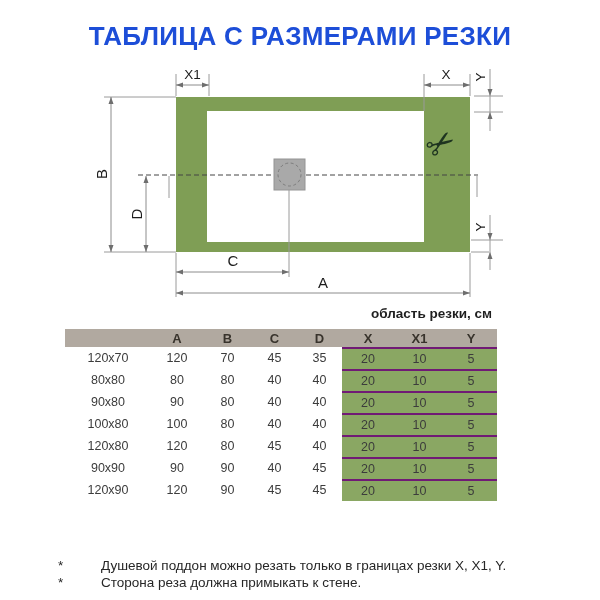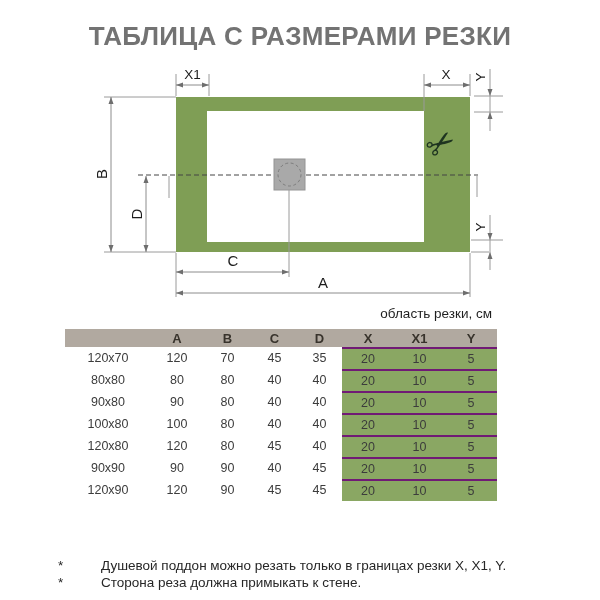--- a/index.html
+++ b/index.html
@@ -2,37 +2,37 @@
 <html style="--tray-green: #7f9e55; --table-cut-green: #8aa763; --header-bg: #b1a9a0; --drain-gray: #a9a9a9; --dim-gray: #8c8c8c;"><head>
 <meta charset="utf-8">
 <style>
   html,body{margin:0;padding:0;background:#fff;}
   .page{
     position:relative;width:600px;height:600px;background:#fff;overflow:hidden;
     font-family:"Liberation Sans",sans-serif;
   }
   .title{
     position:absolute;left:0;right:0;top:21px;text-align:center;
-    font-size:26px;font-weight:bold;letter-spacing:.3px;color:#737373;
+    font-size:26px;font-weight:bold;letter-spacing:.3px;color:#1d4ed8;
   }
   svg.diagram{position:absolute;left:0;top:58px;}
   .dimline{stroke:var(--dim-gray);stroke-width:1;fill:none;}
   .extline{stroke:#9a9a9a;stroke-width:1;fill:none;}
   .arrow{fill:#6e6e6e;}
   .dimtext{fill:#1c1c1c;font-size:15px;font-family:"Liberation Sans",sans-serif;}
   .dimtext.small{font-size:13.5px;}
   .tray{fill:var(--tray-green);}
   .drain{fill:var(--drain-gray);stroke:#949494;stroke-width:1;}
   .drain-circle{fill:none;stroke:#7d7d7d;stroke-width:1;stroke-dasharray:3 2.5;}
   .centerline{stroke:#454545;stroke-width:1;stroke-dasharray:5 3;fill:none;}
   .scissors{fill:#1e3420;font-size:34px;}
 
   .cut-area-header{
     position:absolute;top:306px;right:108px;
-    font-size:13.5px;font-weight:normal;color:#1f1f1f;
+    font-size:13.5px;font-weight:bold;color:#1f1f1f;
   }
   .table-wrap{position:absolute;left:65px;top:329px;}
   table.size-table{border-collapse:separate;border-spacing:0;table-layout:fixed;width:432px;}
   table.size-table th{
     background:var(--header-bg);height:18px;padding:0;text-align:center;
     font-size:13px;font-weight:bold;color:#38332c;
   }
   table.size-table td{
     height:20px;padding:0;text-align:center;font-size:12.5px;color:#3c3c3c;
   }

